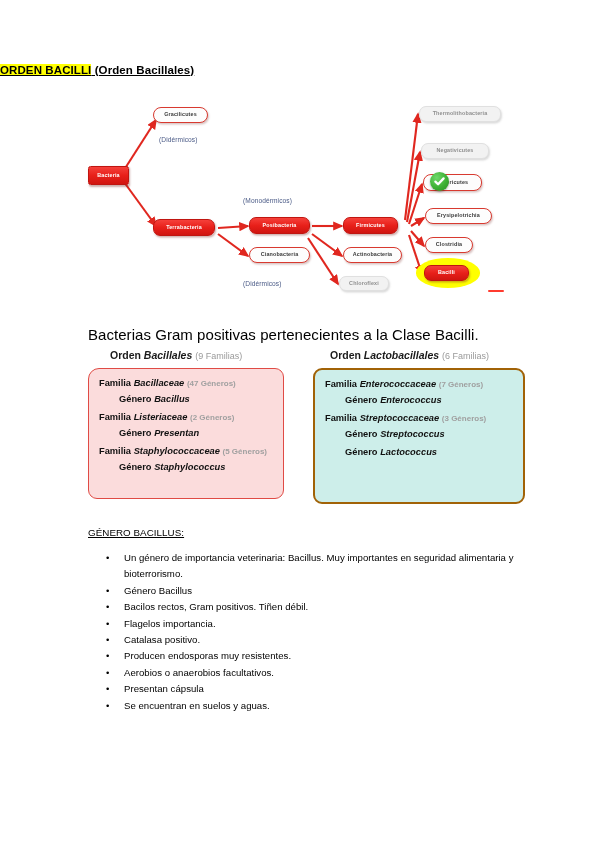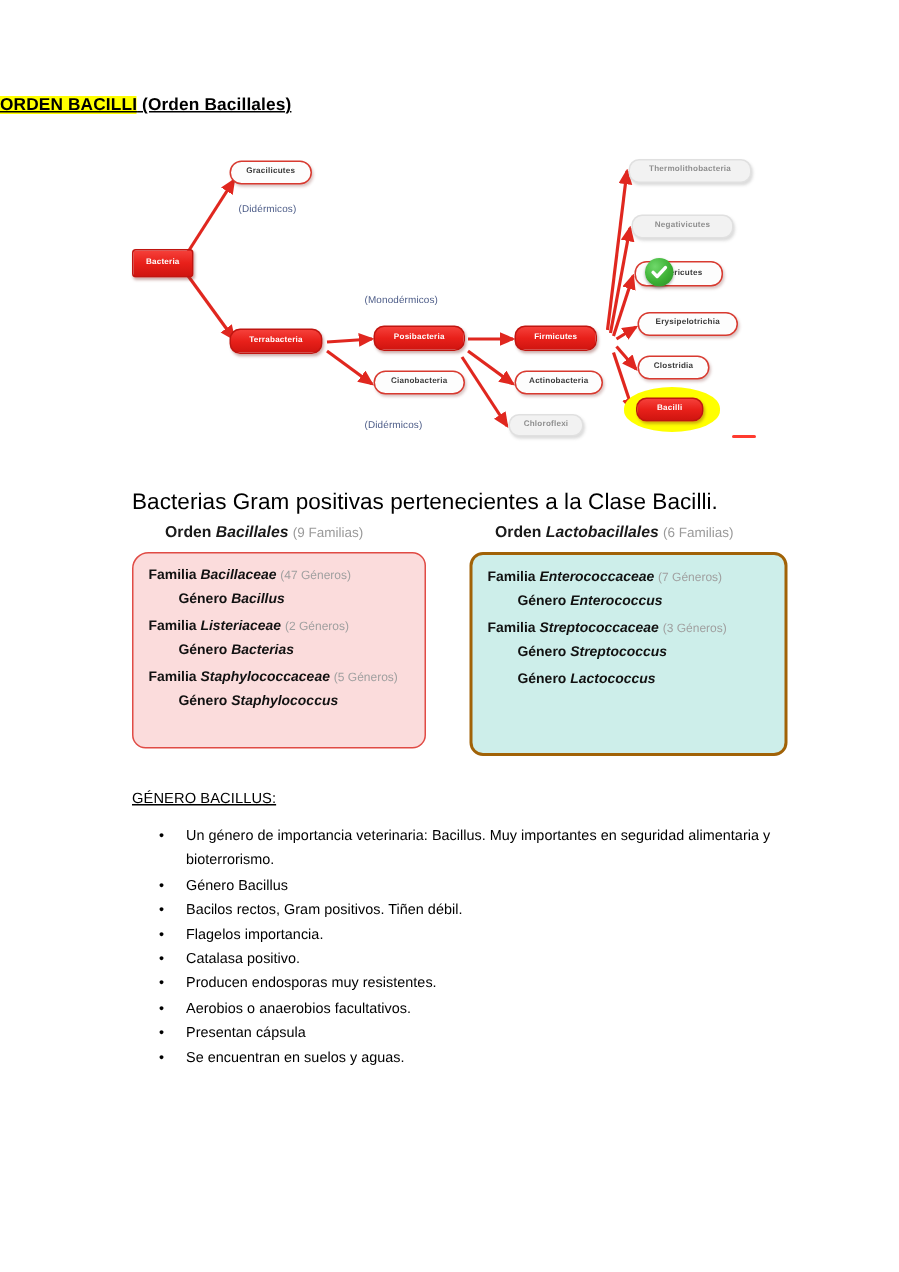--- a/index.html
+++ b/index.html
@@ -160,21 +160,21 @@
   }
   .fam-line {
     font-size: 9.3px;
     font-weight: bold;
     color: #111111;
     margin-bottom: 2px;
     white-space: nowrap;
   }
   .fam-line em { font-style: italic; }
   .fam-line .count {
-    font-weight: normal;
+    font-weight: bold;
     font-size: 8px;
     color: #a0a0a0;
     font-style: normal;
   }
   .gen-line {
     font-size: 9.3px;
     font-weight: bold;
     font-style: italic;
     color: #111111;
     margin-left: 20px;
@@ -341,21 +341,21 @@
   <div class="fam-line">
     <span>Familia </span><em>Bacillaceae</em> <span class="count">(47 Géneros)</span>
   </div>
   <div class="gen-line">
     <span class="pre">Género </span><span>Bacillus</span>
   </div>
   <div class="fam-line">
     <span>Familia </span><em>Listeriaceae</em> <span class="count">(2 Géneros)</span>
   </div>
   <div class="gen-line">
-    <span class="pre">Género </span><span>Bacterias</span>
+    <span class="pre">Género </span><span>Presentan</span>
   </div>
   <div class="fam-line">
     <span>Familia </span><em>Staphylococcaceae</em> <span class="count">(5 Géneros)</span>
   </div>
   <div class="gen-line">
     <span class="pre">Género </span><span>Staphylococcus</span>
   </div>
 </div>
 
 <div class="order-heading" style="left:330px; top:349px;">

